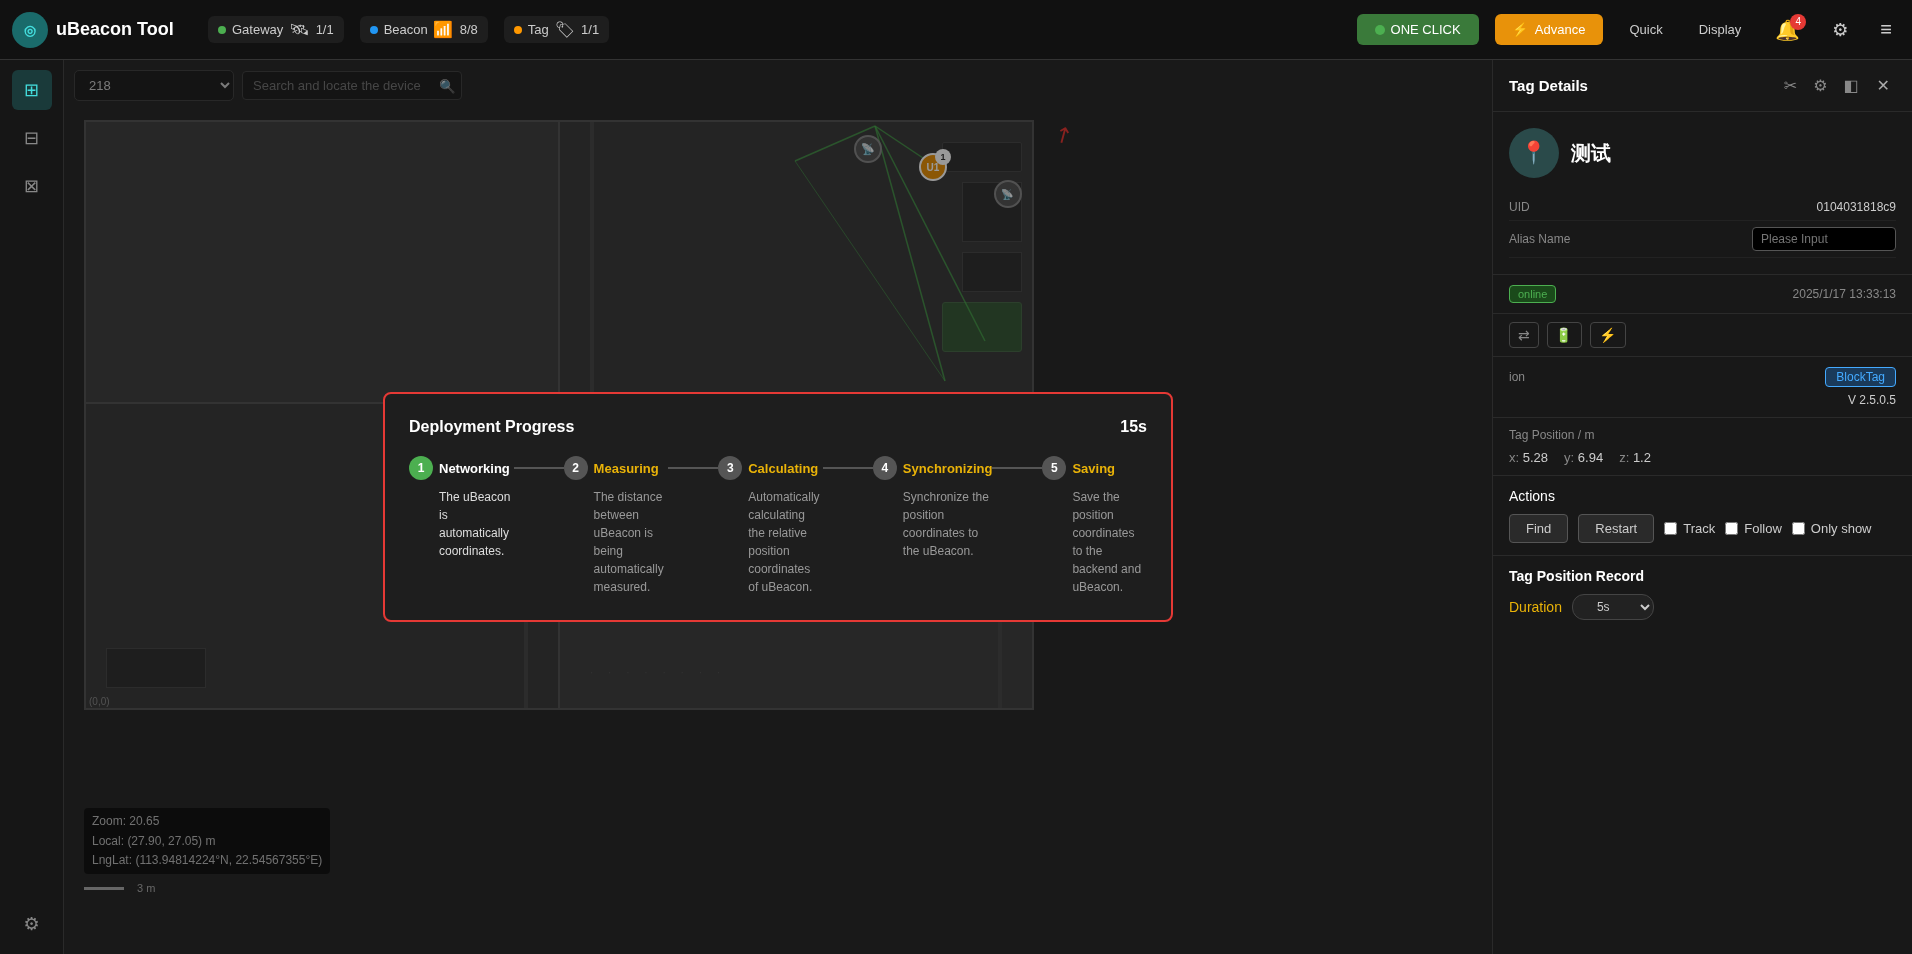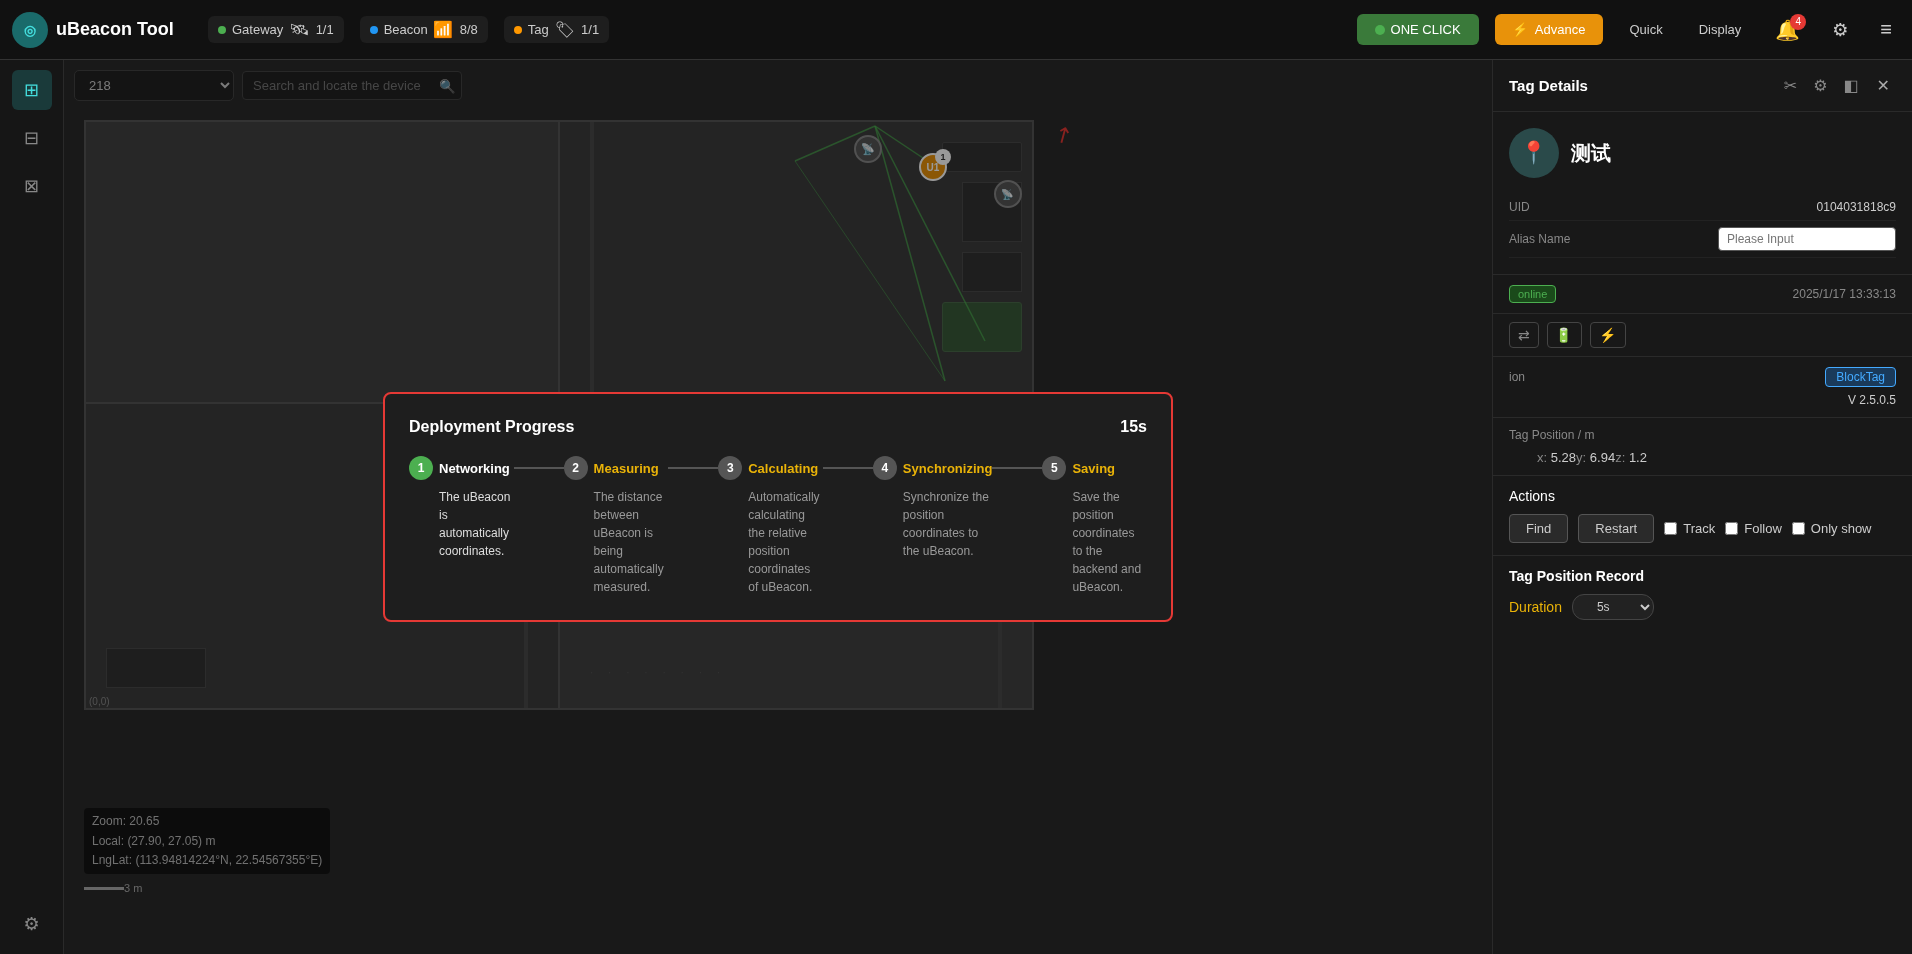--- a/index.html
+++ b/index.html
@@ -59,21 +59,21 @@
     .dep-step-desc.active { color: #ddd; }
 
     
     .right-panel { width: 420px; background: #181818; border-left: 1px solid #2a2a2a; display: flex; flex-direction: column; overflow-y: auto; }
     .close-btn { background: none; border: none; color: #aaa; cursor: pointer; font-size: 18px; padding: 2px 6px; }
     .tool-icon { background: none; border: none; color: #888; cursor: pointer; font-size: 16px; padding: 4px; }
 
     .info-row { display: flex; align-items: center; justify-content: space-between; padding: 6px 0; border-bottom: 1px solid #222; }
     .info-label { color: #888; font-size: 12px; }
     .info-value { color: #ccc; font-size: 12px; }
-    .alias-input { background: #ffffff; border: 1px solid #555; border-radius: 4px; color: #888; font-size: 12px; padding: 4px 8px; width: 178px; outline: none; }
+    .alias-input { background: #000000; border: 1px solid #555; border-radius: 4px; color: #888; font-size: 12px; padding: 4px 8px; width: 144px; outline: none; }
 
     .status-badge { background: #1a4a1a; color: #4caf50; border: 1px solid #4caf50; border-radius: 4px; padding: 2px 8px; font-size: 11px; }
     .action-icon-btn { background: none; border: 1px solid #444; border-radius: 4px; color: #888; cursor: pointer; padding: 4px 8px; font-size: 14px; }
     .btn-action { background: #2a2a2a; border: 1px solid #555; color: #ccc; border-radius: 4px; padding: 6px 16px; cursor: pointer; font-size: 13px; }
     .checkbox-label { display: flex; align-items: center; gap: 6px; color: #ccc; cursor: pointer; font-size: 13px; }
     .checkbox-label input { cursor: pointer; }
     .duration-select { background: #222; border: 1px solid #444; color: #ccc; border-radius: 12px; padding: 4px 20px; font-size: 12px; cursor: pointer; }
 
     
     .right-panel::-webkit-scrollbar { width: 4px; }
@@ -230,21 +230,21 @@
     <div style="position:absolute;top:510px;left:680px;color:#ff6600;font-size:15px;font-weight:bold;z-index:20;pointer-events:none;">等待自动配置结束</div>
 
     <div style="position:absolute;top:62px;left:990px;color:#e53935;font-size:22px;transform:rotate(-30deg);z-index:20;pointer-events:none;">↗</div>
 
     <div class="zoom-info" style="bottom:80px;">
       <div><span>Zoom:</span> <span>20.65</span></div>
       <div><span>Local:</span> <span>(27.90, 27.05) m</span></div>
       <div><span>LngLat:</span> <span>(113.94814224°N, 22.54567355°E)</span></div>
     </div>
 
-    <div style="position:absolute;bottom:60px;left:20px;display:flex;align-items:center;gap:0;text-align:right;">
+    <div style="position:absolute;bottom:60px;left:20px;display:flex;align-items:center;gap:13px;text-align:right;">
       <div style="width:40px;height:3px;background:#aaa;"></div>
       <span style="color:#aaa;font-size:11px;">3 m</span>
     </div>
 
     <div class="deployment-overlay">
       <div class="deployment-modal">
         <div class="dep-header">
           <span class="dep-title">Deployment Progress</span>
           <span class="dep-timer">15s</span>
         </div>
@@ -350,21 +350,21 @@
         <span style="color:#888;font-size:12px;">ion</span>
         <span style="background:#1a3a5a;color:#4af;border:1px solid #4af;border-radius:4px;padding:2px 10px;font-size:12px;">BlockTag</span>
       </div>
       <div style="display:flex;justify-content:flex-end;">
         <span style="color:#ccc;font-size:12px;">V 2.5.0.5</span>
       </div>
     </div>
 
     <div style="padding:10px 16px;border-bottom:1px solid #2a2a2a;">
       <div style="color:#888;font-size:12px;margin-bottom:8px;">Tag Position / m</div>
-      <div style="display:flex;color:#ccc;font-size:13px;margin-left:28px;">
+      <div style="display:flex;gap:16px;color:#ccc;font-size:13px;">
         <span><span style="color:#888;">x:</span> <span>5.28</span></span>
         <span><span style="color:#888;">y:</span> <span>6.94</span></span>
         <span><span style="color:#888;">z:</span> <span>1.2</span></span>
       </div>
     </div>
 
     <div style="padding:12px 16px;border-bottom:1px solid #2a2a2a;">
       <div style="color:#fff;font-size:14px;font-weight:normal;margin-bottom:10px;">Actions</div>
       <div style="display:flex;align-items:center;gap:10px;flex-wrap:wrap;">
         <button class="btn-action">Find</button>

